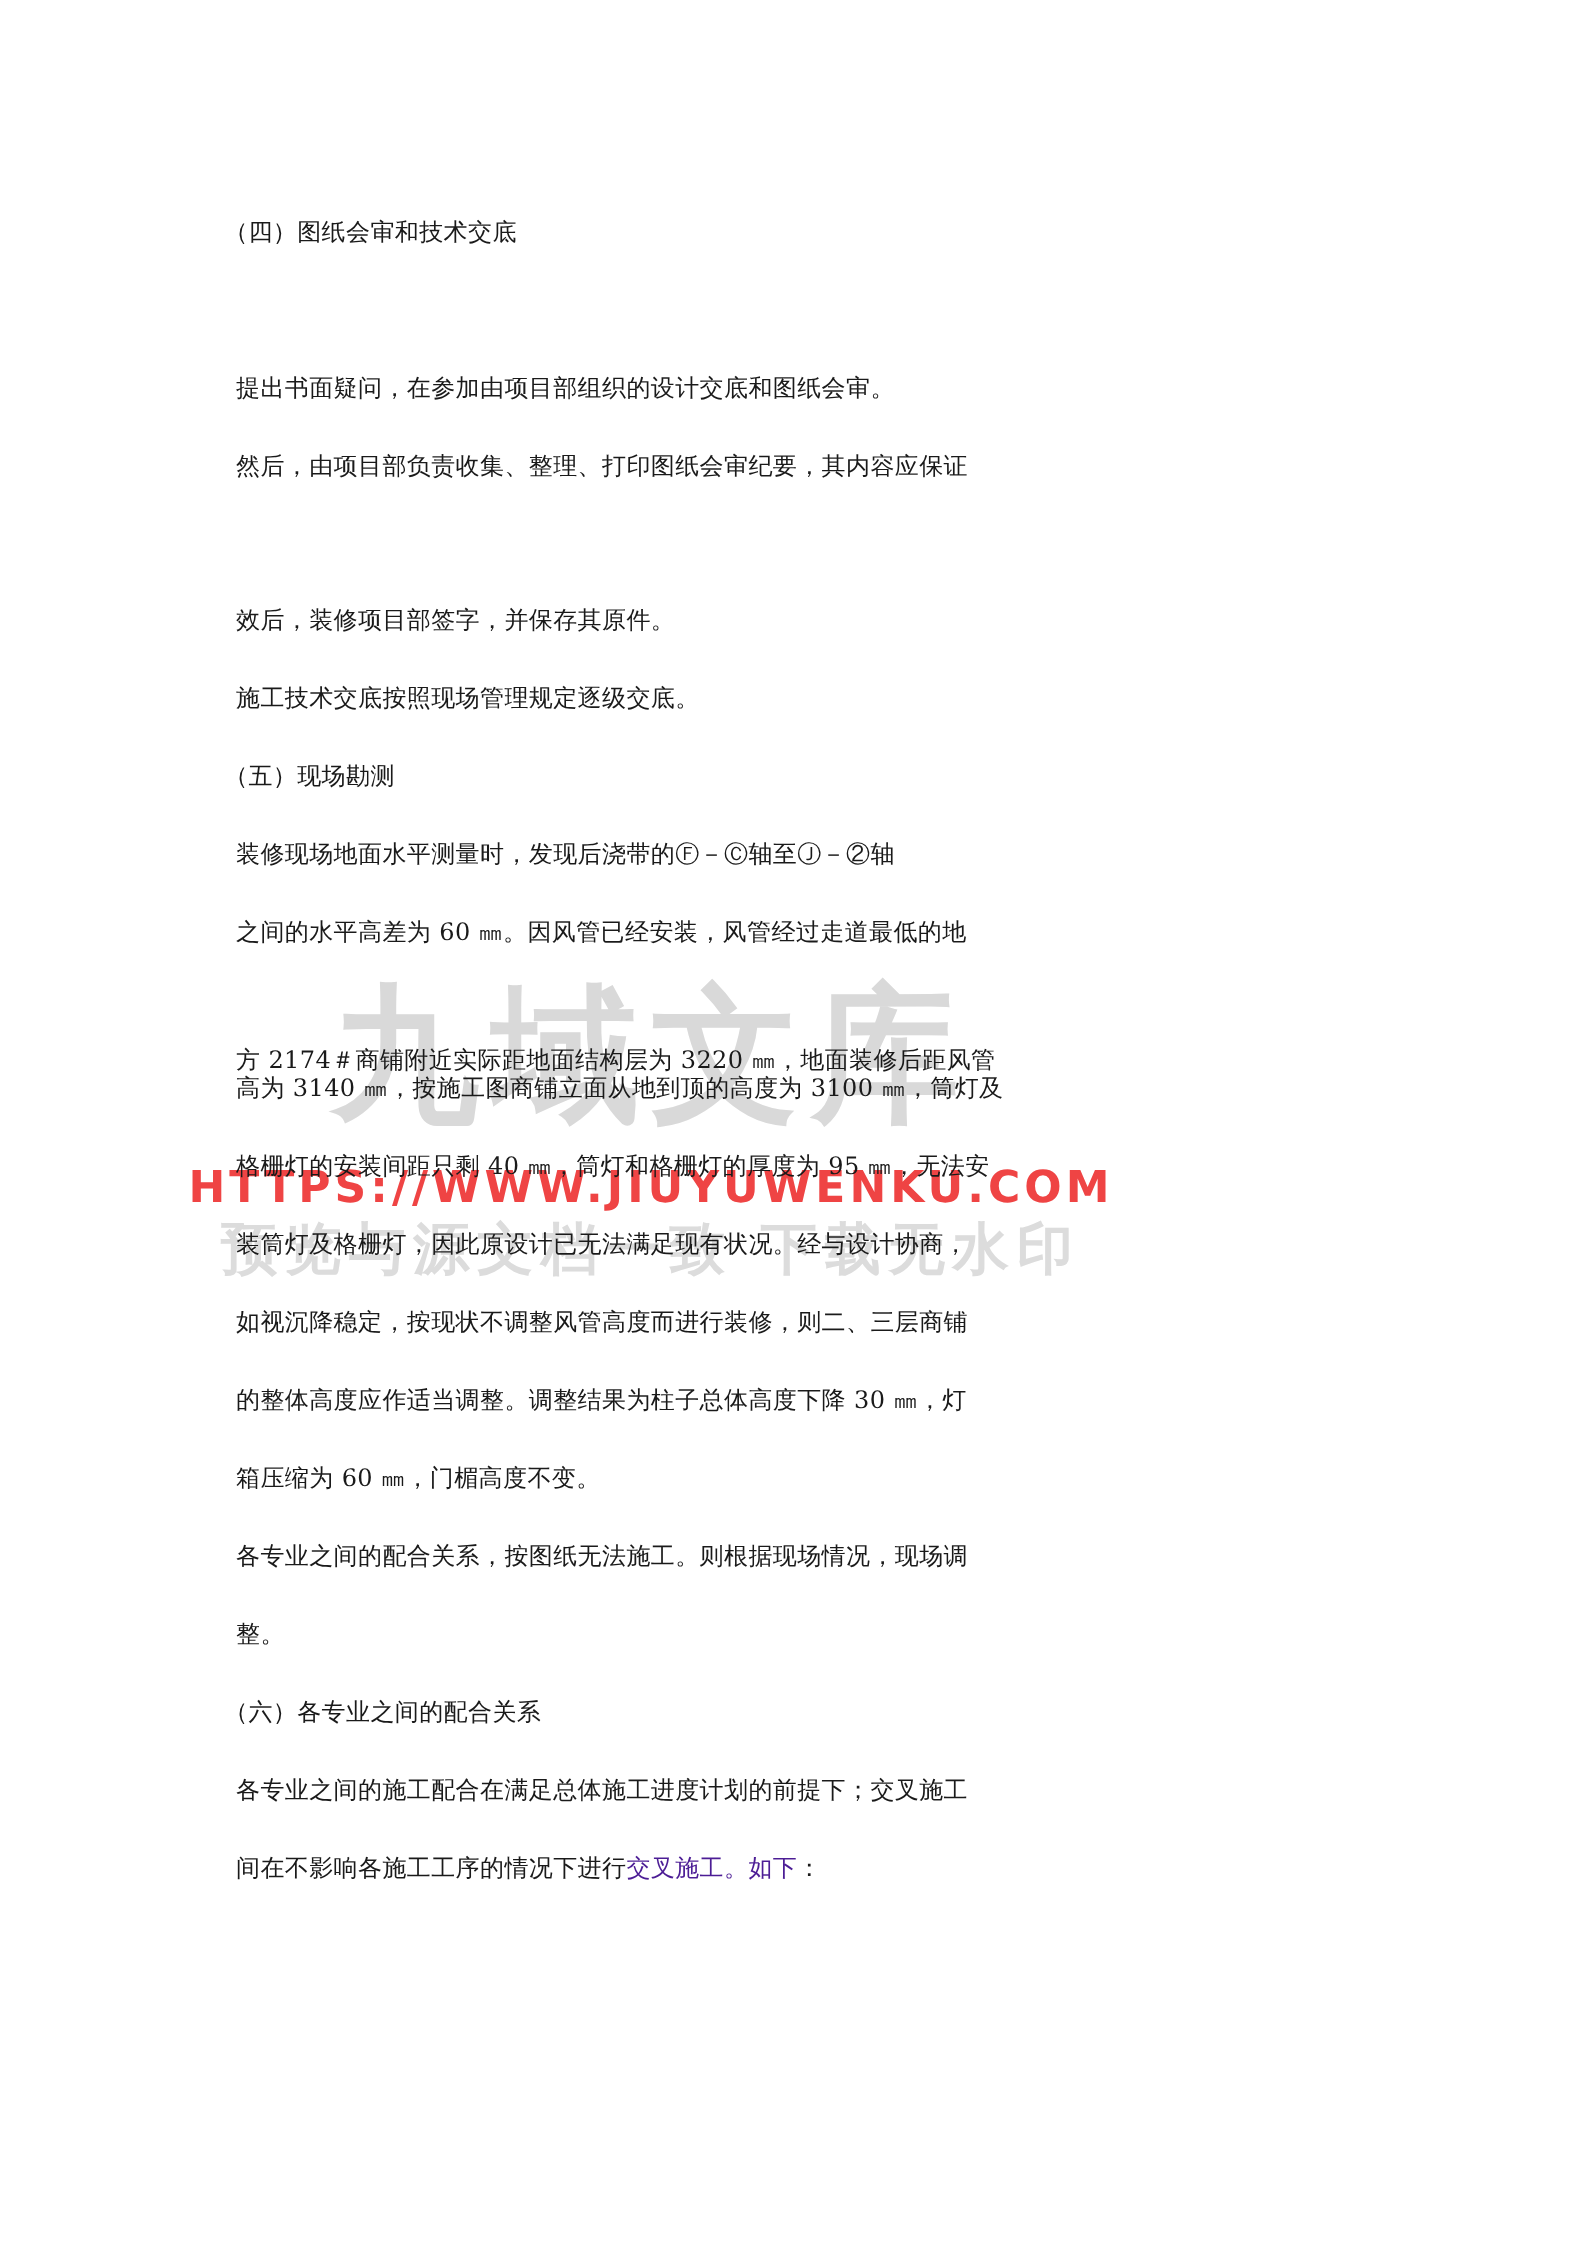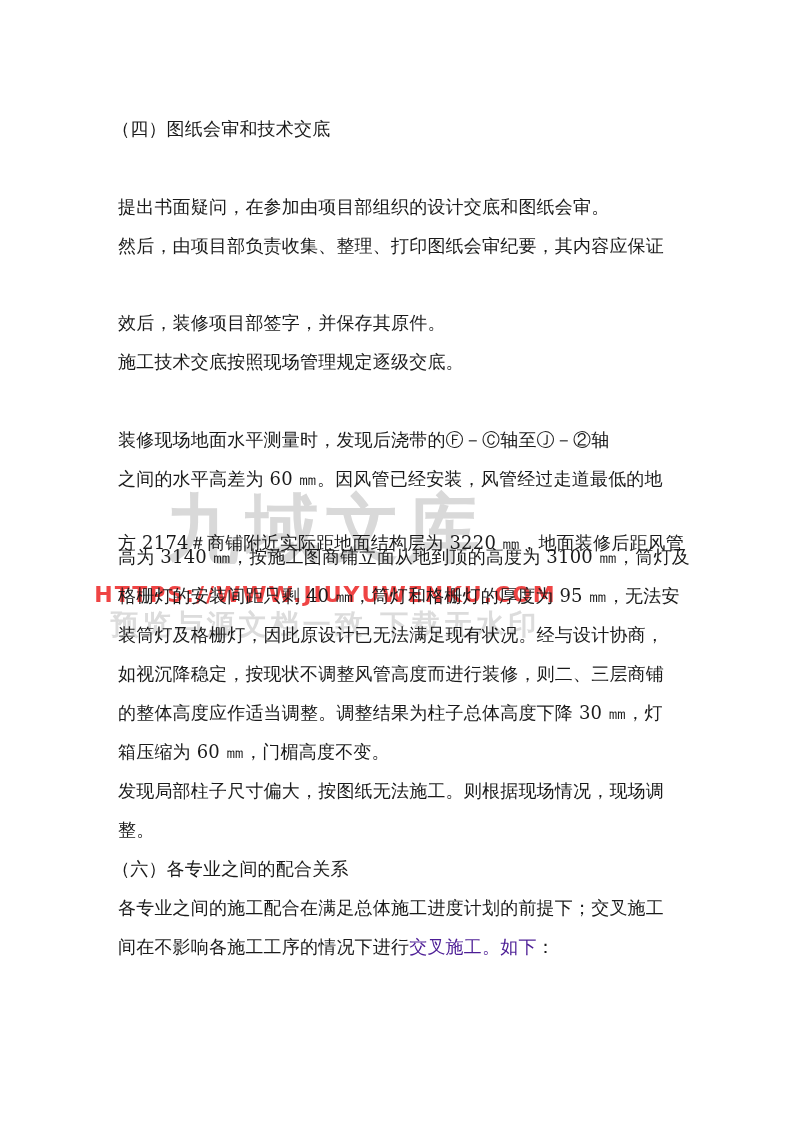--- a/index.html
+++ b/index.html
@@ -5,23 +5,22 @@
   html, body { margin: 0; padding: 0; background: #ffffff; }
   body { width: 793px; height: 1122px; position: relative; overflow: hidden; }
   .page {
     position: absolute; left: 0; top: 0; width: 793px; height: 1122px;
     background: #ffffff;
     font-family: "DejaVu Serif", "Liberation Serif", serif;
     color: #1a1a1a;
   }
   .line {
     position: absolute; left: 118px; width: 560px;
-    font-size: 18px; line-height: 24px; white-space: nowrap;
+    font-size: 12px; line-height: 24px; white-space: nowrap;
     letter-spacing: 0.2px;
-    margin-top: 13px;
   }
   .heading { left: 112px; }
   .accent { color: #4c1d95; }
   .watermark {
     position: absolute; left: 0; width: 651px; text-align: center;
     color: #d9d9d9; pointer-events: none; z-index: 0;
     font-family: "DejaVu Sans", "Liberation Sans", sans-serif; font-weight: bold;
   }
   .wm-title { top: 488px; font-size: 74px; letter-spacing: 6px; line-height: 80px; }
   .wm-url { top: 582px; font-size: 22px; letter-spacing: 2px; line-height: 26px; color: #ef4444; }
@@ -36,30 +35,31 @@
   <div class="watermark wm-title">九域文库</div>
   <div class="watermark wm-url">HTTPS://WWW.JIUYUWENKU.COM</div>
   <div class="watermark wm-note">预览与源文档一致 下载无水印</div>
 
   <div class="text-layer">
     <div class="line heading" style="top:104px">（四）图纸会审和技术交底</div>
     <div class="line" style="top:182px">提出书面疑问，在参加由项目部组织的设计交底和图纸会审。</div>
     <div class="line" style="top:221px">然后，由项目部负责收集、整理、打印图纸会审纪要，其内容应保证</div>
     <div class="line" style="top:298px">效后，装修项目部签字，并保存其原件。</div>
     <div class="line" style="top:337px">施工技术交底按照现场管理规定逐级交底。</div>
+    <div class="line heading" style="top:376px">（五）现场勘测</div>
     <div class="line" style="top:415px">装修现场地面水平测量时，发现后浇带的Ⓕ－Ⓒ轴至Ⓙ－②轴</div>
     <div class="line" style="top:454px">之间的水平高差为 60 ㎜。因风管已经安装，风管经过走道最低的地</div>
     <div class="line" style="top:518px">方 2174＃商铺附近实际距地面结构层为 3220 ㎜，地面装修后距风管</div>
     <div class="line" style="top:532px">高为 3140 ㎜，按施工图商铺立面从地到顶的高度为 3100 ㎜，筒灯及</div>
     <div class="line" style="top:571px">格栅灯的安装间距只剩 40 ㎜，筒灯和格栅灯的厚度为 95 ㎜，无法安</div>
     <div class="line" style="top:610px">装筒灯及格栅灯，因此原设计已无法满足现有状况。经与设计协商，</div>
     <div class="line" style="top:649px">如视沉降稳定，按现状不调整风管高度而进行装修，则二、三层商铺</div>
     <div class="line" style="top:688px">的整体高度应作适当调整。调整结果为柱子总体高度下降 30 ㎜，灯</div>
     <div class="line" style="top:727px">箱压缩为 60 ㎜，门楣高度不变。</div>
-    <div class="line" style="top:766px">发现局部柱子尺寸偏大，按图纸无法施工。则根据现场情况，现场调</div>
+    <div class="line" style="top:766px">各专业之间的配合关系，按图纸无法施工。则根据现场情况，现场调</div>
     <div class="line" style="top:805px">整。</div>
     <div class="line heading" style="top:844px">（六）各专业之间的配合关系</div>
     <div class="line" style="top:883px">各专业之间的施工配合在满足总体施工进度计划的前提下；交叉施工</div>
     <div class="line" style="top:922px">
       <span>间在不影响各施工工序的情况下进行</span><span class="accent">交叉施工。如下</span><span>：</span>
     </div>
   </div>
 </div>
 
 </body></html>

